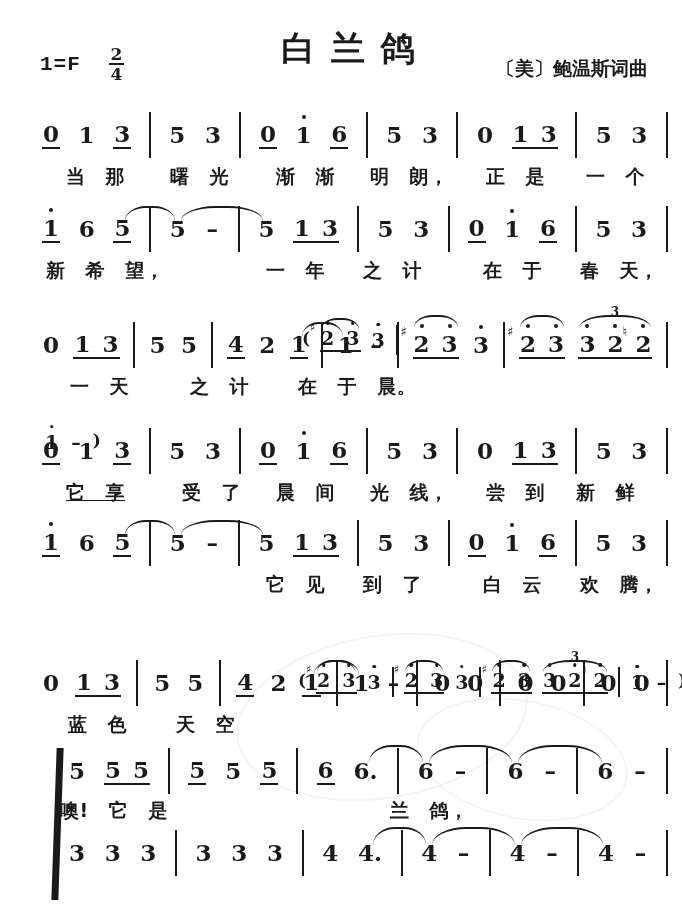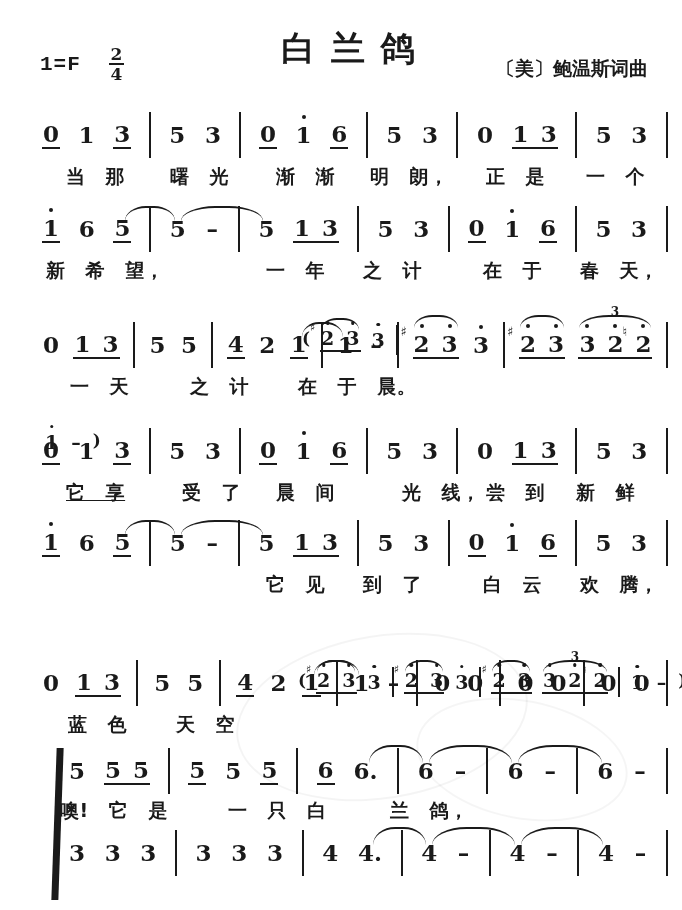--- a/index.html
+++ b/index.html
@@ -254,21 +254,21 @@
         </span>
         <span class="bar"></span>
         <span class="note"><span class="num">5</span></span>
         <span class="note"><span class="num">3</span></span>
         <span class="bar"></span>
       </div>
       <div class="lyr">
         <span style="left: 24px; text-decoration: underline;">它 享</span>
         <span style="left: 128px; margin-left: 12px;">受 了</span>
         <span style="left: 234px;">晨 间</span>
-        <span style="left: 328px; margin-left: 32px;">光 线，</span>
+        <span style="left: 328px;">光 线，</span>
         <span style="left: 444px;">尝 到</span>
         <span style="left: 534px;">新 鲜</span>
       </div>
     </div>
     <div class="line line-5">
       <div class="notes">
         <span class="note u"><i class="hid"></i><span class="num">1</span></span>
         <span class="note"><span class="num">6</span></span>
         <span class="note u"><span class="num">5</span></span>
         <span class="bar"></span>
@@ -393,21 +393,20 @@
         <span class="bar"></span>
         <span class="note"><span class="num">6</span></span>
         <span class="note"><span class="num dash">–</span></span>
         <span class="bar"></span>
         <span class="slur" style="left: 301px; width: 54px;"></span>
         <span class="slur" style="left: 361px; width: 83px;"></span>
         <span class="slur" style="left: 450px; width: 84px;"></span>
       </div>
       <div class="lyr">
         <span style="left: 18px;">噢! 它 是</span>
-        <span style="left: 186px;">一 只 白</span>
         <span style="left: 348px;">兰 鸽，</span>
       </div>
       <div class="notes v2">
         <span class="note"><span class="num">3</span></span>
         <span class="note"><span class="num">3</span></span>
         <span class="note"><span class="num">3</span></span>
         <span class="bar"></span>
         <span class="note"><span class="num">3</span></span>
         <span class="note"><span class="num">3</span></span>
         <span class="note"><span class="num">3</span></span>

